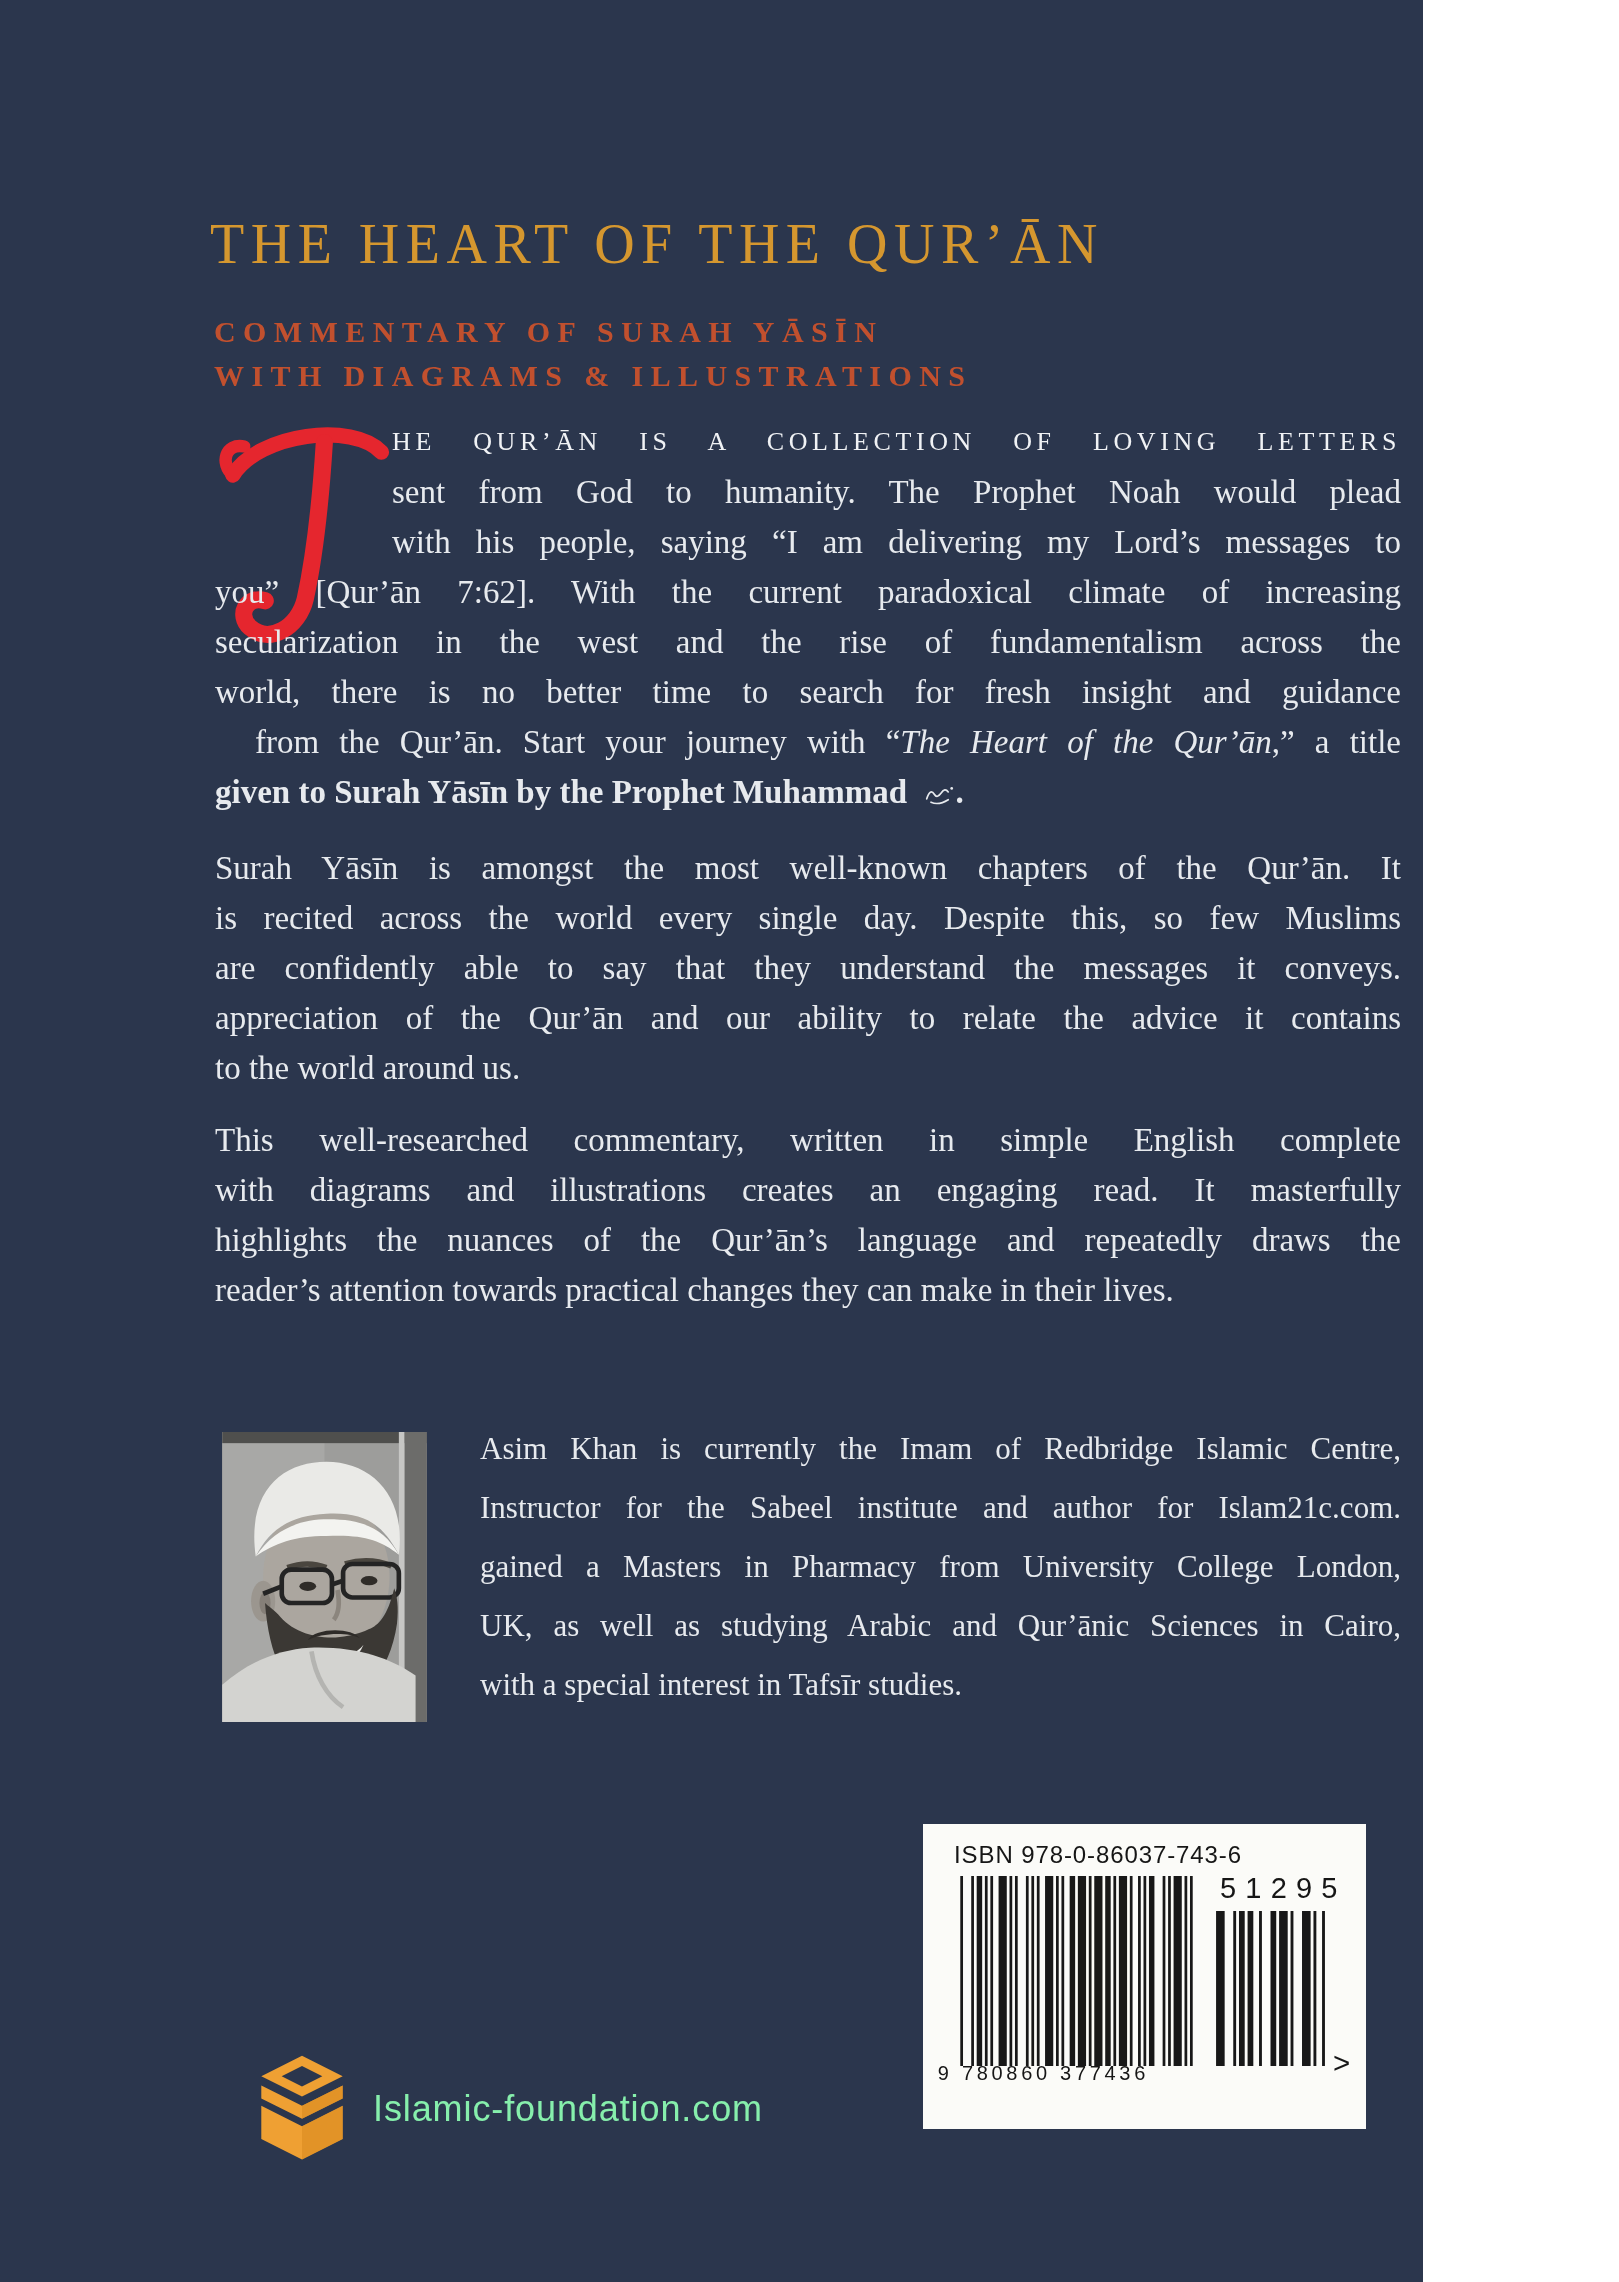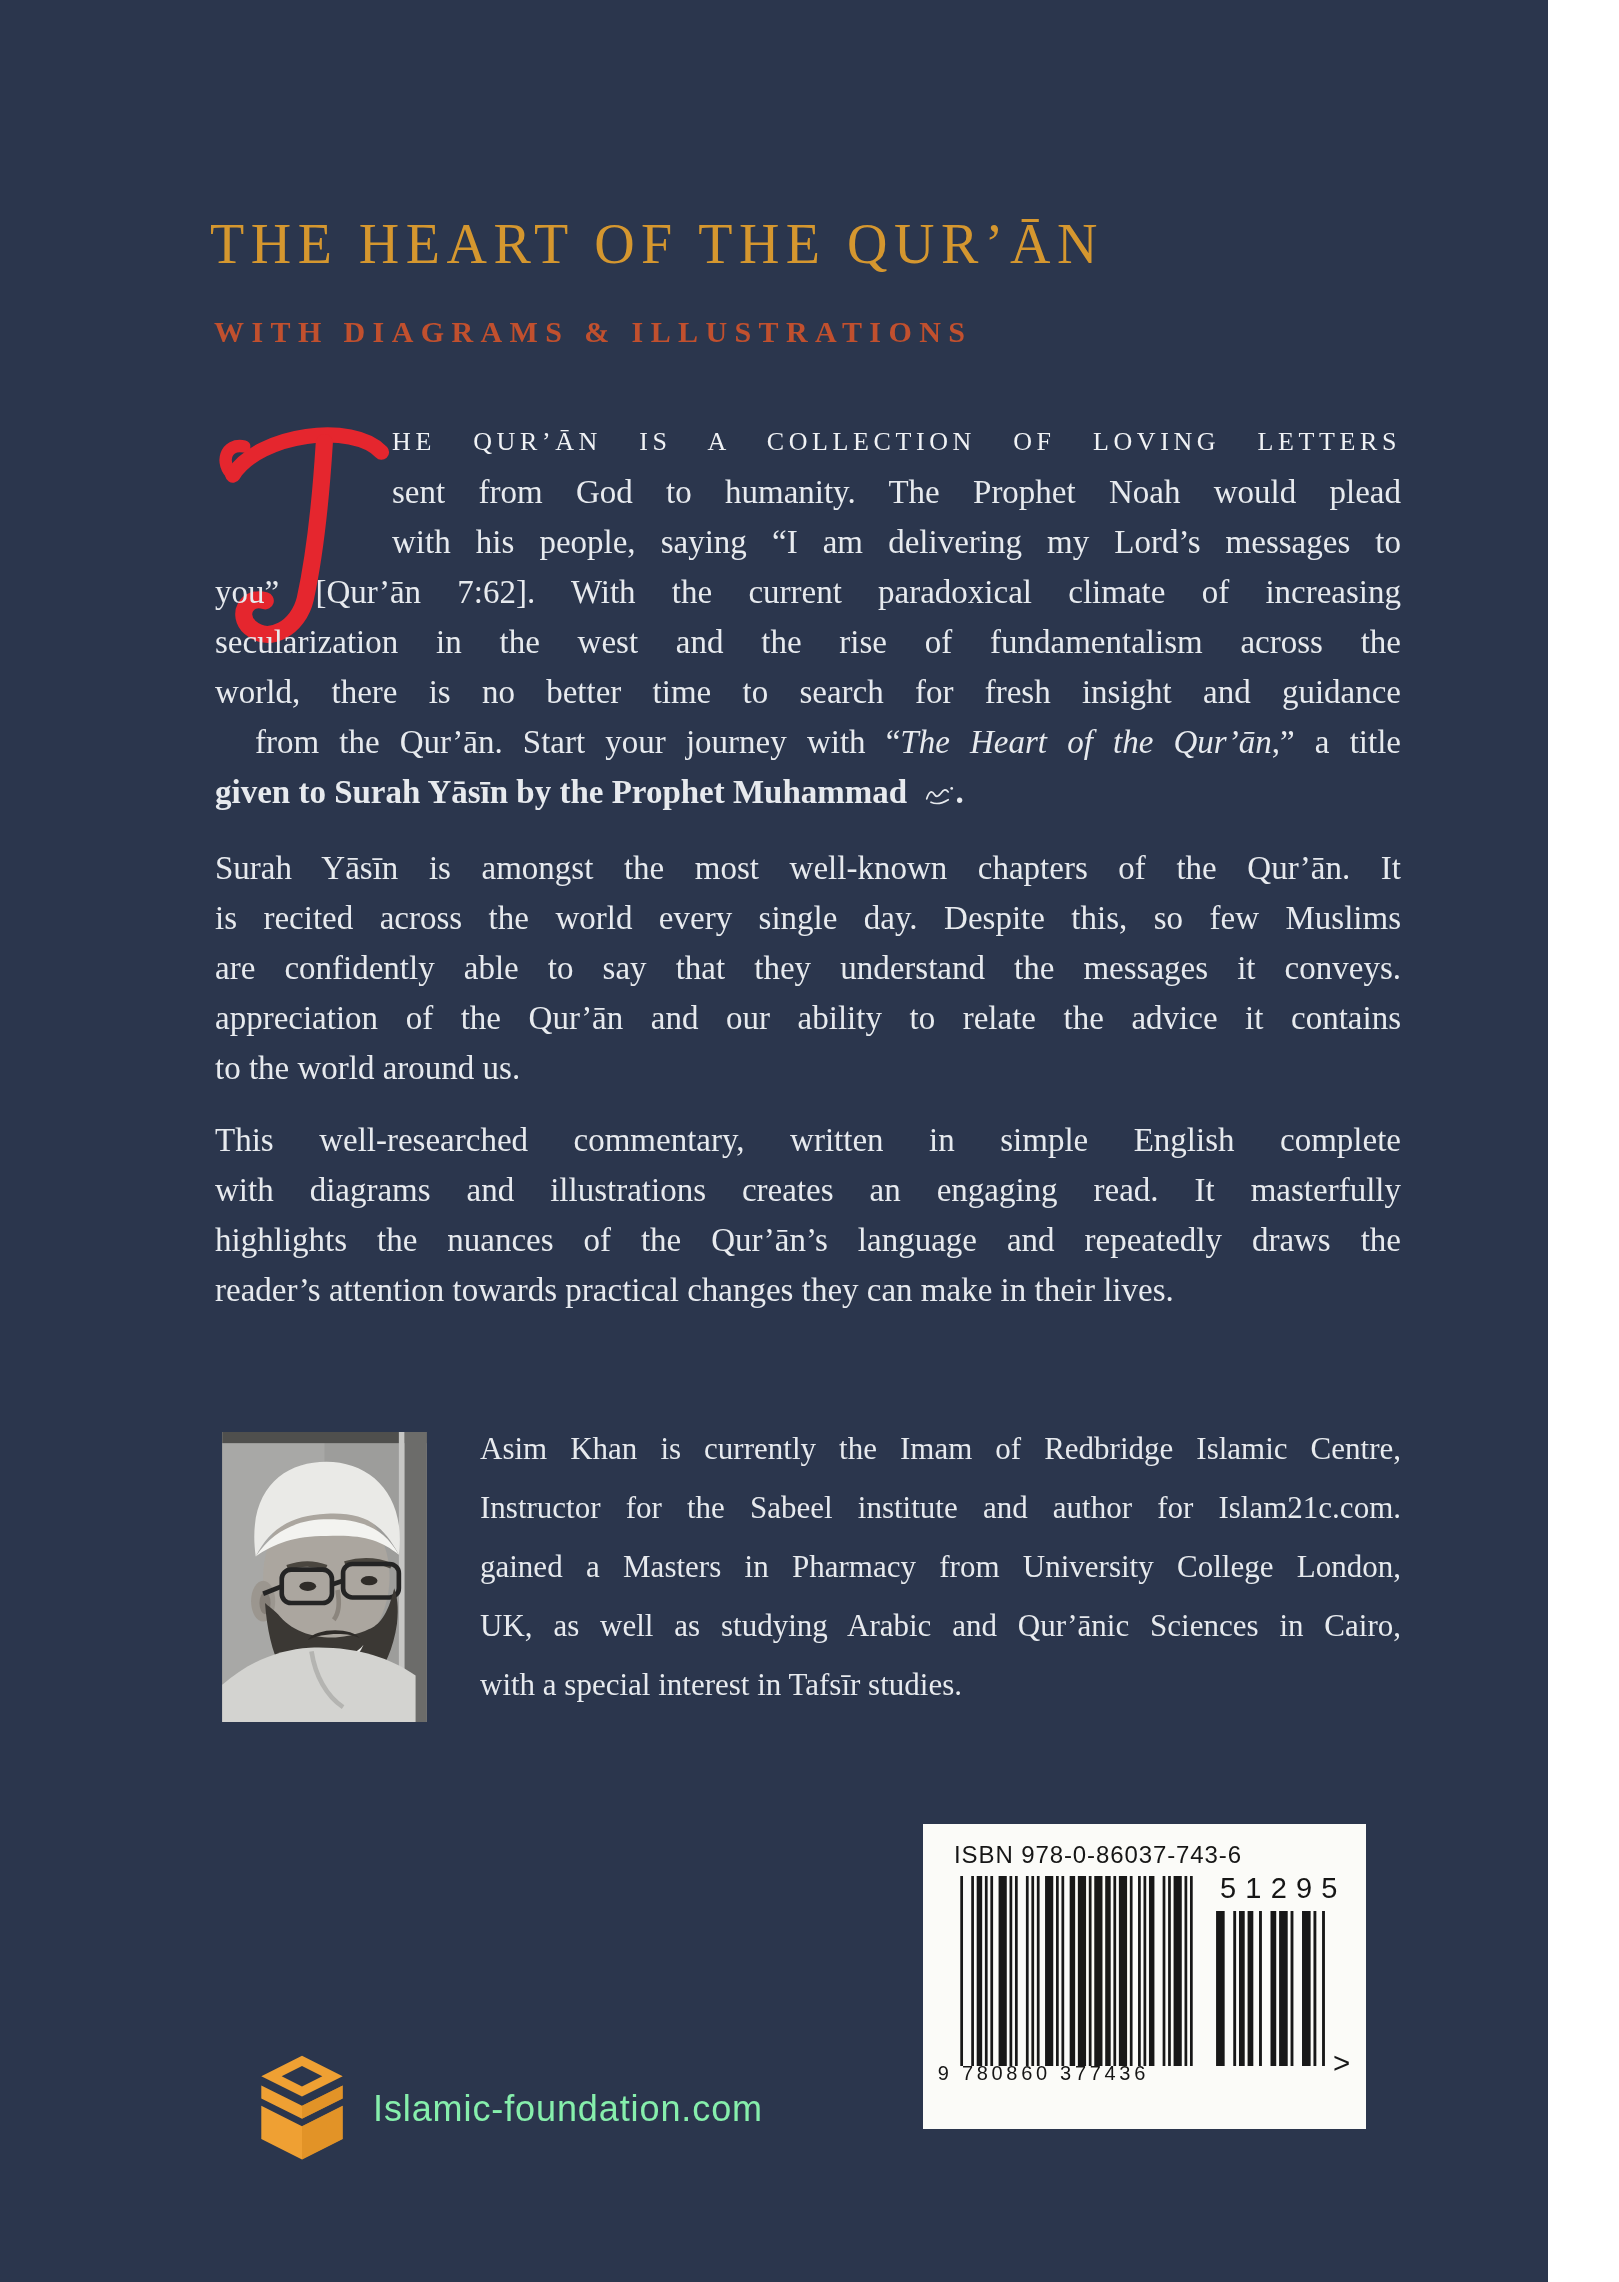--- a/index.html
+++ b/index.html
@@ -1,18 +1,18 @@
 <!DOCTYPE html>
 <html style="font-size:14.8px"><head>
 <meta charset="utf-8">
 <style>
   html,body{margin:0;padding:0;background:#ffffff;}
   #cover{
     position:relative;
-    width:1548px;height:2282px;
+    width:1423px;height:2282px;
     background:#2b364d;
     overflow:hidden;
     font-family:"Liberation Serif", serif;
   }
   
   .title{
     position:absolute;left:210px;top:212px;width:1200px;
     font-size:56px;letter-spacing:6.5px;color:#d5972f;
     font-family:"Liberation Serif", serif;font-weight:400;
     white-space:nowrap;
@@ -65,20 +65,21 @@
     color:#86efac;letter-spacing:0.9px;
   }
 </style>
 </head>
 <body>
 
 <div id="cover">
 
   <div class="title">THE HEART OF THE QUR’ĀN</div>
   <div class="subtitle">
+    <div>COMMENTARY OF SURAH YĀSĪN</div>
     <div>WITH DIAGRAMS &amp; ILLUSTRATIONS</div>
   </div>
 
   <div class="synopsis">
 
     <div class="para p1">
       <div class="dropcap" aria-label="T">
         <svg viewBox="0 0 190 240" width="181" height="229">
           <g fill="none" stroke="#e5262e" stroke-linecap="round">
             <path d="M24 66 C10 54 16 32 36 36" stroke-width="13"></path>

